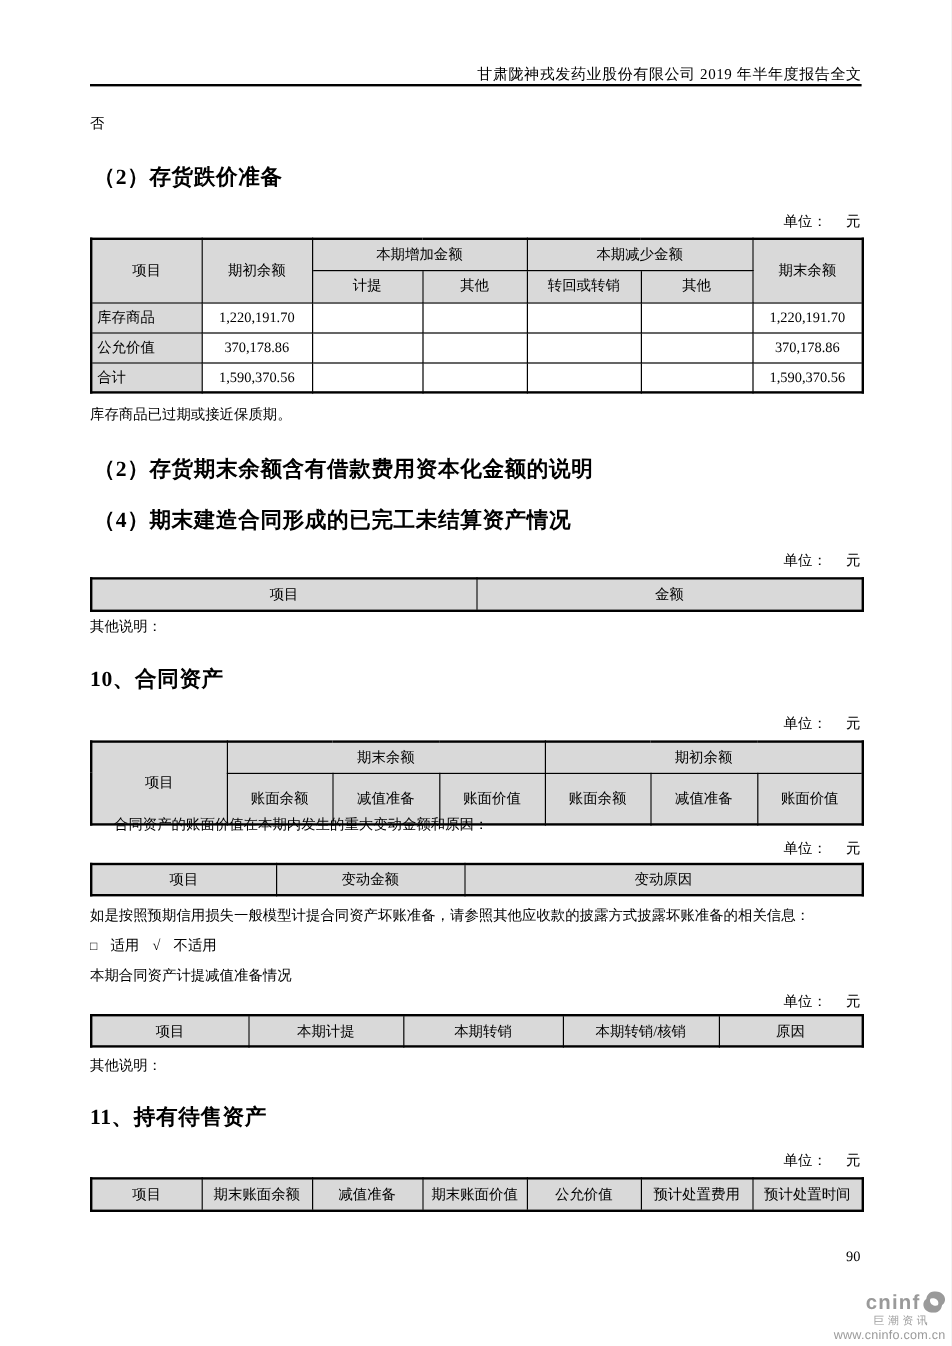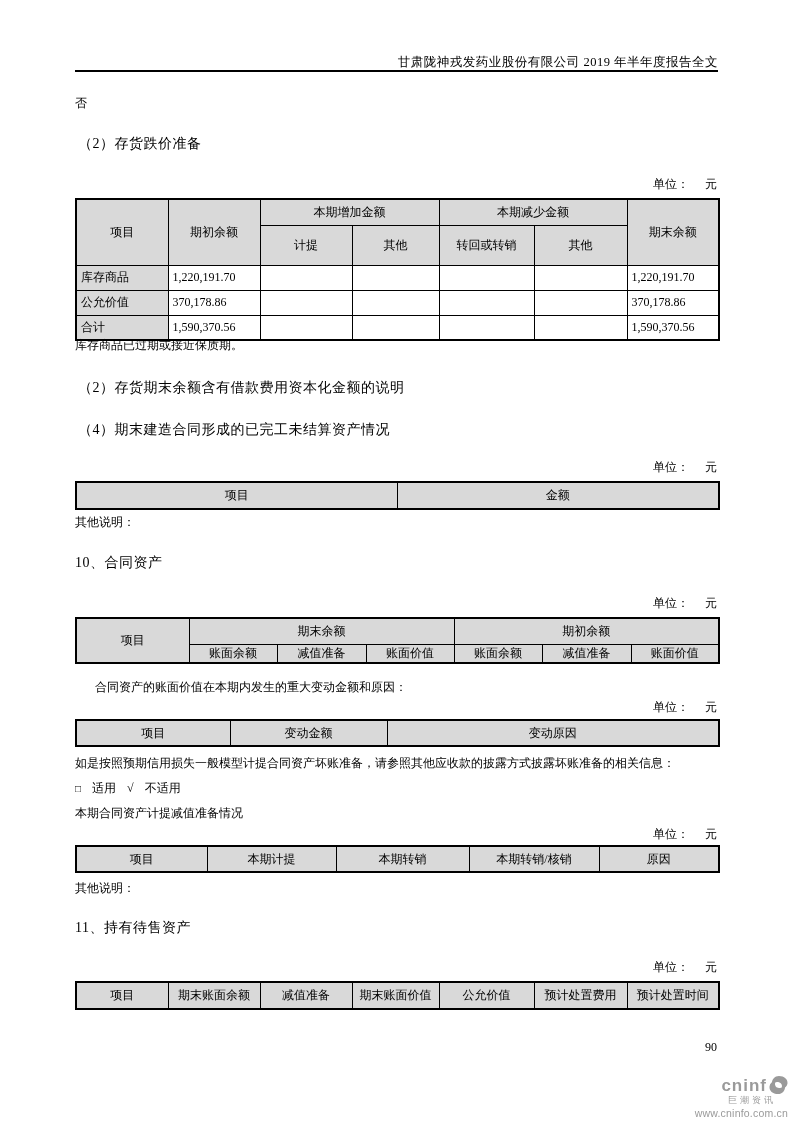--- a/index.html
+++ b/index.html
@@ -15,39 +15,39 @@
   .abs{position:absolute;}
   .doc-header{
     top:54px;left:75px;width:643px;
     text-align:right;font-size:12.5px;letter-spacing:.5px;
   }
   .header-rule{
     top:70px;left:75px;width:643px;height:0;
     border-top:2px solid #000;
   }
   .body-text{font-size:12px;line-height:16px;}
-  .heading{font-size:14px;font-weight:normal;letter-spacing:.5px;}
+  .heading{font-size:18px;font-weight:bold;letter-spacing:.5px;}
   .unit-line{
     right:76px;text-align:right;font-size:12px;
   }
   .unit-line .unit-value{margin-left:16px;}
   table.rpt{
     border-collapse:collapse;table-layout:fixed;
     left:75px;width:643px;position:absolute;
     border:2px solid #000;
   }
   table.rpt th,table.rpt td{
     border:1px solid #000;
     font-size:12px;font-weight:normal;
     padding:0 4px;overflow:hidden;white-space:nowrap;
     vertical-align:middle;
   }
   .hd{background:var(--header-bg,#d9d9d9);text-align:center;margin-left:24px;}
   .lbl{background:var(--header-bg,#d9d9d9);text-align:left;}
-  .num{text-align:left;}
+  .num{text-align:center;}
   .page-number{
     top:1040px;right:76px;font-size:12px;
   }
   .cninfo{
     top:1076px;right:5px;width:130px;
     text-align:right;color:var(--logo-gray,#9a9a9a);
     font-family:"Liberation Sans","DejaVu Sans",sans-serif;
     line-height:1;
   }
   .cninfo .row1{display:flex;align-items:center;justify-content:flex-end;gap:2px;}
@@ -83,21 +83,21 @@
         <col style="width:92px">
       </colgroup>
     <tbody>
         <tr style="height:26px">
       <th class="hd" rowspan="2">项目</th>
       <th class="hd" rowspan="2">期初余额</th>
       <th class="hd" colspan="2">本期增加金额</th>
       <th class="hd" colspan="2">本期减少金额</th>
       <th class="hd" rowspan="2">期末余额</th>
     </tr>
-    <tr style="height:40px">
+    <tr style="height:27px">
       <th class="hd">计提</th>
       <th class="hd">其他</th>
       <th class="hd">转回或转销</th>
       <th class="hd">其他</th>
     </tr>
     <tr style="height:25px">
       <td class="lbl">库存商品</td>
       <td class="num">1,220,191.70</td>
       <td class="num"></td>
       <td class="num"></td>
@@ -165,21 +165,21 @@
         <col style="width:88px">
         <col style="width:89px">
         <col style="width:88px">
       </colgroup>
     <tbody>
         <tr style="height:26px">
       <th class="hd" rowspan="2">项目</th>
       <th class="hd" colspan="3">期末余额</th>
       <th class="hd" colspan="3">期初余额</th>
     </tr>
-    <tr style="height:19px">
+    <tr style="height:43px">
       <th class="hd">账面余额</th>
       <th class="hd">减值准备</th>
       <th class="hd">账面价值</th>
       <th class="hd">账面余额</th>
       <th class="hd">减值准备</th>
       <th class="hd">账面价值</th>
     </tr>
   </tbody>
     </table>
 

